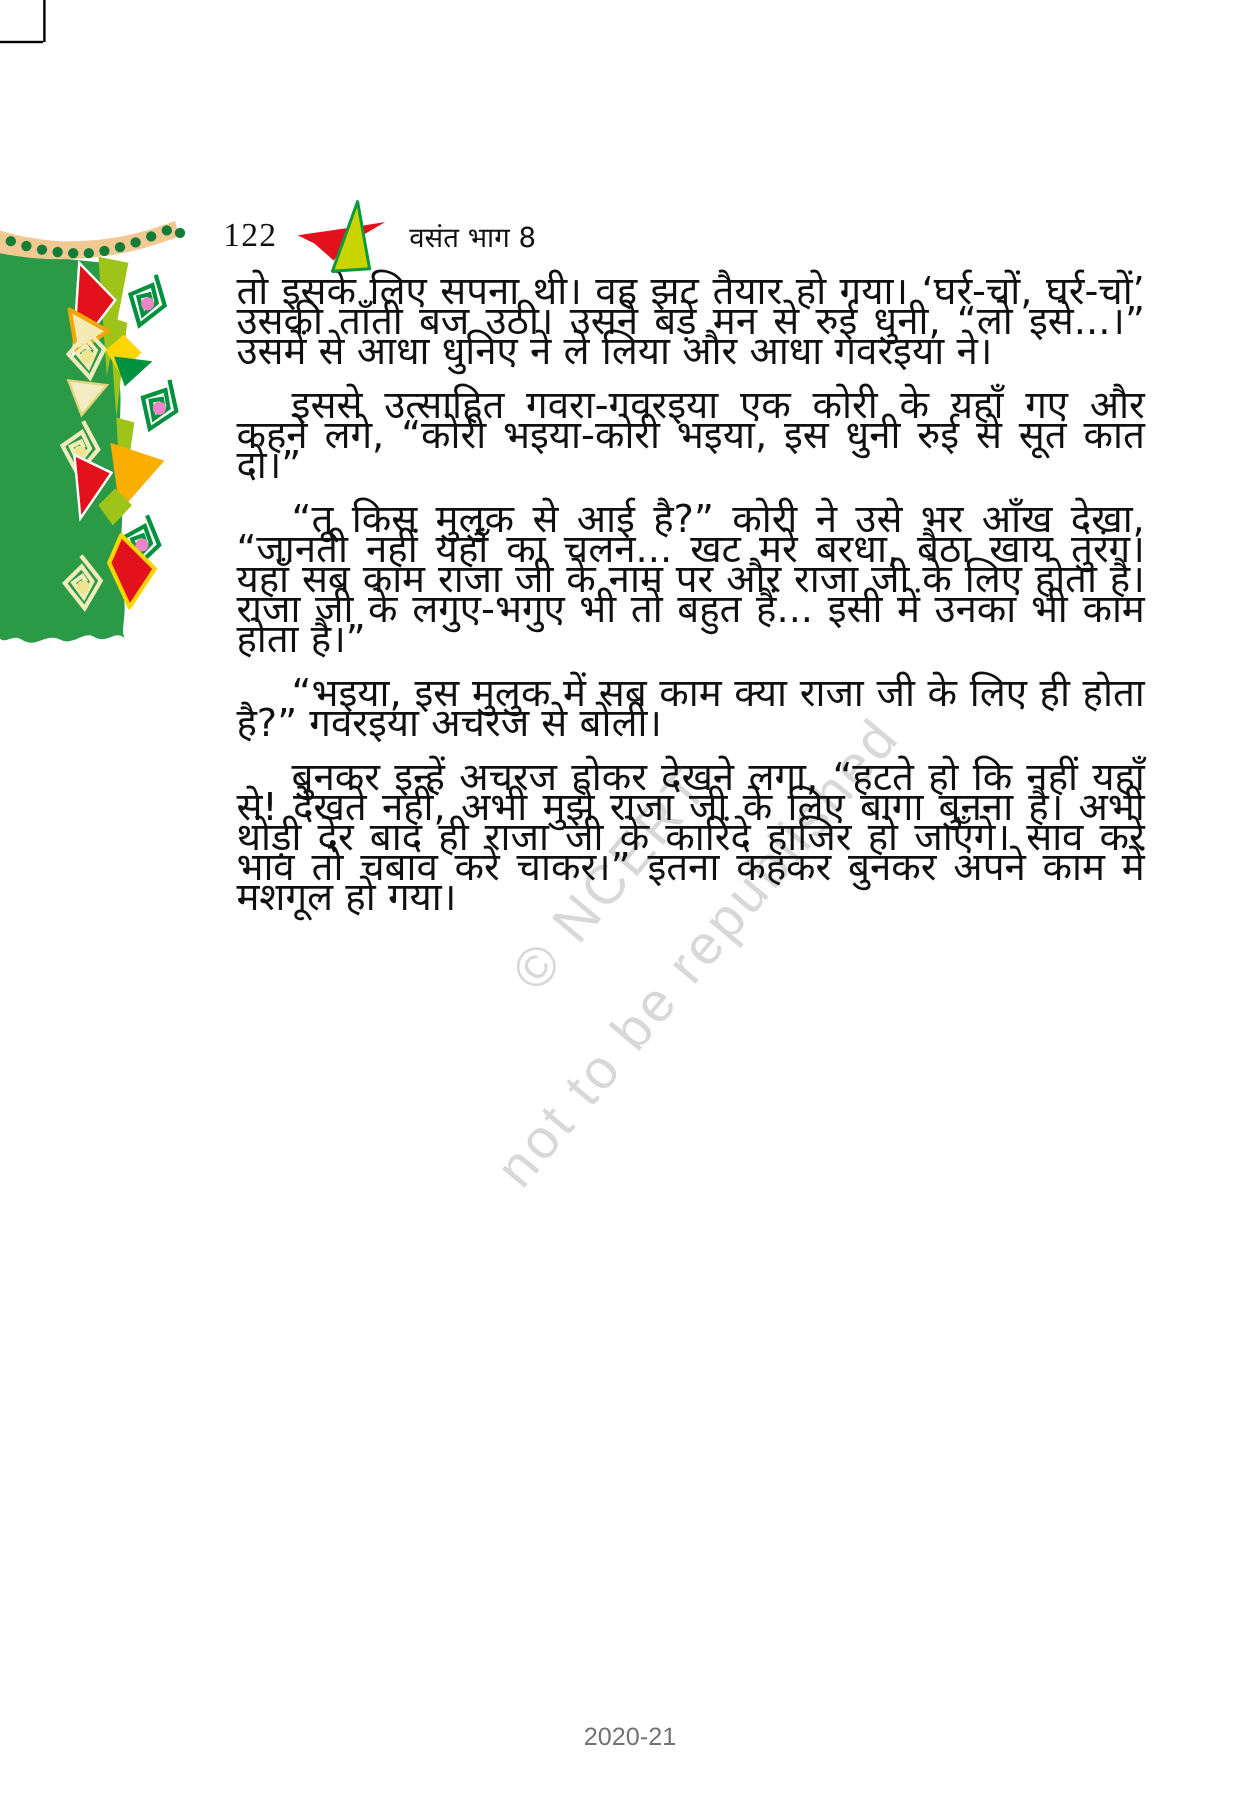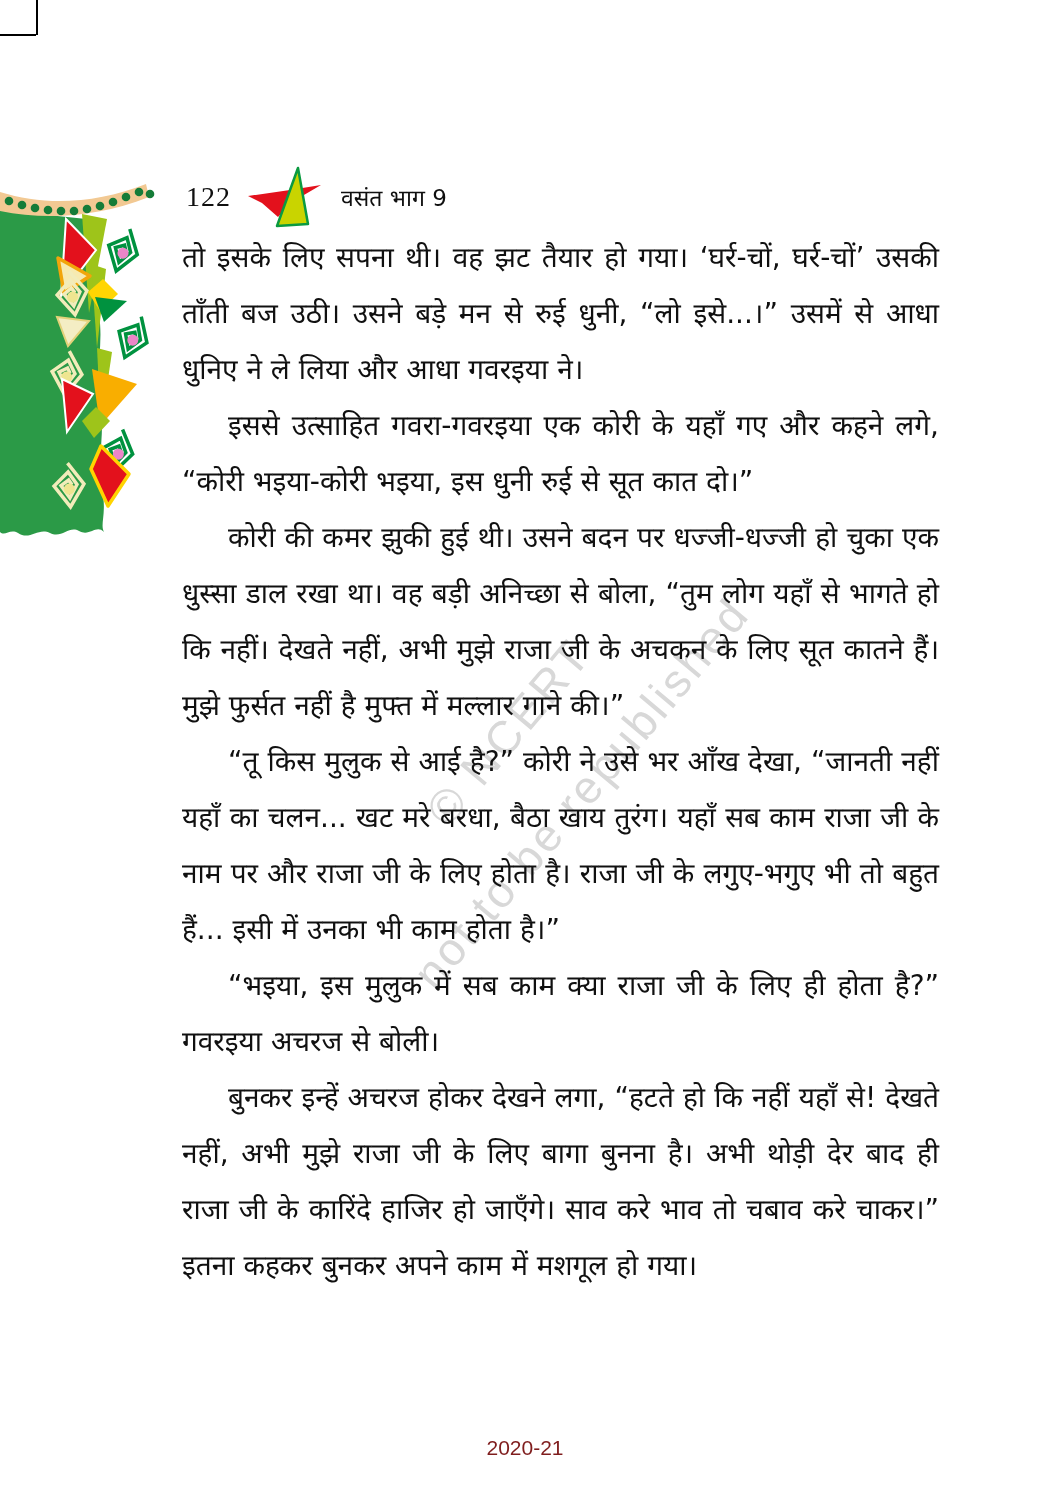--- a/index.html
+++ b/index.html
@@ -33,29 +33,29 @@
   .logo { width: 80px; height: 62px; display: block; }
   .book-title {
     font-size: 23px;
     margin-left: 16px;
     white-space: nowrap;
   }
 
   
   .text-column {
     position: absolute;
-    left: 182px; top: 230px;
+    left: 197px; top: 230px;
     width: 757px;
     z-index: 1;
-    font-size: 28px;
-    line-height: 56px;
+    font-size: 32px;
+    line-height: 25px;
     text-align: justify;
   }
   .text-column p { margin: 0; }
-  .text-column p.indent { text-indent: 46px; }
+  .text-column p.indent { text-indent: 46px; margin-top: 20px; }
 
   
   .watermark {
     position: absolute;
     left: 265px; top: 668px;
     width: 560px;
     transform: rotate(-50deg);
     color: #d8d8d8;
     font-family: "Liberation Sans", sans-serif;
     font-size: 46px;
@@ -67,21 +67,21 @@
   }
 
   
   .footer {
     position: absolute;
     left: 0; top: 1436px;
     width: 1050px;
     text-align: center;
     font-family: "Liberation Sans", sans-serif;
     font-size: 21px;
-    color: #7f1d1d;
+    color: #737373;
     z-index: 2;
   }
 
   
   .decoration {
     position: absolute;
     left: 0; top: 180px;
     width: 158px; height: 375px;
     z-index: 1;
   }
@@ -93,21 +93,21 @@
 
   <div class="cropmark-v"></div>
   <div class="cropmark-h"></div>
 
   <div class="header">
     <span class="page-number">122</span>
     <svg class="logo" viewBox="0 0 80 62" aria-hidden="true">
       <polygon points="3,30 45,24 76,19 47,36 33,51 17,37" fill="#e3111c"></polygon>
       <polygon points="53,2 63,58 32,60" fill="#c9d400" stroke="#0a9a40" stroke-width="2.5" stroke-linejoin="round"></polygon>
     </svg>
-    <span class="book-title">वसंत भाग 9</span>
+    <span class="book-title">वसंत भाग 8</span>
   </div>
 
   <div class="watermark">
     <div>© NCERT</div>
     <div>not to be republished</div>
   </div>
 
   <svg class="decoration" viewBox="0 0 158 375" aria-hidden="true">
 
     <path d="M0,30 L96,40 C101,70 92,100 99,135 C104,165 94,195 101,225 C105,255 96,285 103,315 C106,335 100,345 104,352 C96,344 90,357 79,351 C69,345 62,359 50,353 C38,347 30,361 18,353 C10,348 5,357 0,352 Z" fill="#2b9a47"></path>
@@ -176,21 +176,20 @@
         <circle cx="113" cy="22" r="4.3"></circle>
       <circle cx="126" cy="17" r="4.3"></circle>
         <circle cx="139" cy="12" r="4.3"></circle>
         <circle cx="150" cy="14" r="4.3"></circle>
     </g>
   </svg>
 
   <div class="text-column">
     <p>तो इसके लिए सपना थी। वह झट तैयार हो गया। ‘घर्र-चों, घर्र-चों’ उसकी ताँती बज उठी। उसने बड़े मन से रुई धुनी, “लो इसे...।” उसमें से आधा धुनिए ने ले लिया और आधा गवरइया ने।</p>
     <p class="indent">इससे उत्साहित गवरा-गवरइया एक कोरी के यहाँ गए और कहने लगे, “कोरी भइया-कोरी भइया, इस धुनी रुई से सूत कात दो।”</p>
-    <p class="indent">कोरी की कमर झुकी हुई थी। उसने बदन पर धज्जी-धज्जी हो चुका एक धुस्सा डाल रखा था। वह बड़ी अनिच्छा से बोला, “तुम लोग यहाँ से भागते हो कि नहीं। देखते नहीं, अभी मुझे राजा जी के अचकन के लिए सूत कातने हैं। मुझे फुर्सत नहीं है मुफ्त में मल्लार गाने की।”</p>
     <p class="indent">“तू किस मुलुक से आई है?” कोरी ने उसे भर आँख देखा, “जानती नहीं यहाँ का चलन... खट मरे बरधा, बैठा खाय तुरंग। यहाँ सब काम राजा जी के नाम पर और राजा जी के लिए होता है। राजा जी के लगुए-भगुए भी तो बहुत हैं... इसी में उनका भी काम होता है।”</p>
     <p class="indent">“भइया, इस मुलुक में सब काम क्या राजा जी के लिए ही होता है?” गवरइया अचरज से बोली।</p>
     <p class="indent">बुनकर इन्हें अचरज होकर देखने लगा, “हटते हो कि नहीं यहाँ से! देखते नहीं, अभी मुझे राजा जी के लिए बागा बुनना है। अभी थोड़ी देर बाद ही राजा जी के कारिंदे हाजिर हो जाएँगे। साव करे भाव तो चबाव करे चाकर।” इतना कहकर बुनकर अपने काम में मशगूल हो गया।</p>
   </div>
 
   <div class="footer">2020-21</div>
 
 </div>
 
 </body></html>

